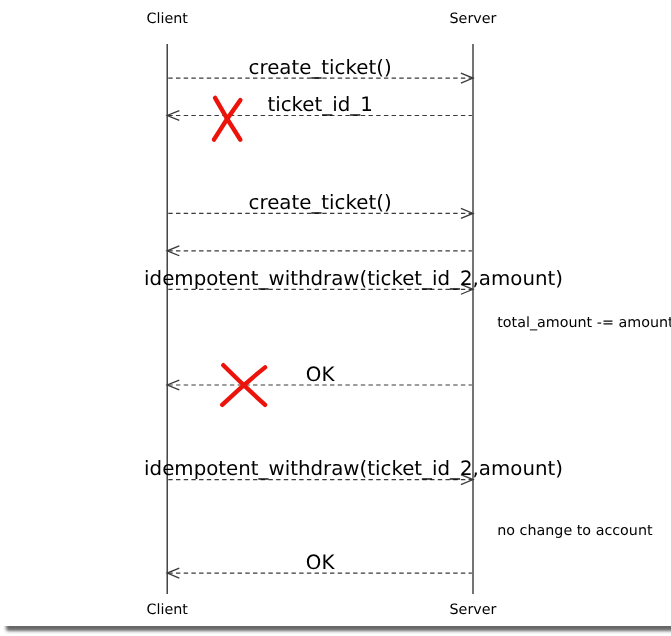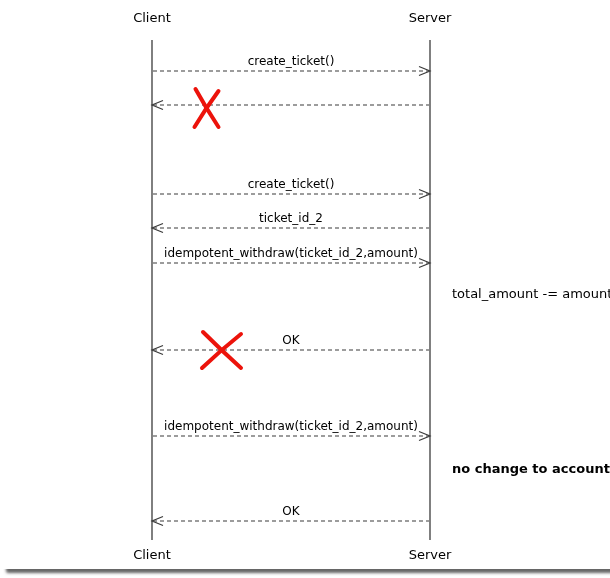--- a/index.html
+++ b/index.html
@@ -15,21 +15,21 @@
     box-shadow: 5px 5px 3px -1px rgba(75,75,75,0.85);
     padding-left: 21px;
   }
   .canvas { position: absolute; left: 0; top: 0; }
   .labels { position: absolute; left: 0; top: 0; width: 599px; height: 569px; }
   .actor-label {
     position: absolute; font-size: 13px; line-height: 15px;
     transform: translateX(-50%); white-space: nowrap;
   }
   .message-label {
-    position: absolute; font-size: 12px; line-height: 15px;
+    position: absolute; font-size: 18px; line-height: 15px;
     width: 320px; text-align: center; white-space: nowrap;
   }
   .side-note {
     position: absolute; font-size: 13px; line-height: 16px; white-space: nowrap;
   }
   .side-note.left  { text-align: right; }
   .side-note.right { text-align: left; }
 </style>
 </head>
 <body>
@@ -58,22 +58,22 @@
       <polyline points="419,431.5 430,436 419,440.5" fill="none" stroke="#3a3a3a" stroke-width="1.2"></polyline>
       <line x1="153" y1="521" x2="429" y2="521" stroke="#3a3a3a" stroke-width="1.1" stroke-dasharray="4,3"></line>
       <polyline points="163,516.5 152,521 163,525.5" fill="none" stroke="#3a3a3a" stroke-width="1.2"></polyline>
     </svg>
   <div class="labels">
       <div class="actor-label" style="left: 152px; top: 10px;">Client</div>
       <div class="actor-label" style="left: 152px; top: 547px;">Client</div>
       <div class="actor-label" style="left: 430px; top: 10px;">Server</div>
       <div class="actor-label" style="left: 430px; top: 547px;">Server</div>
       <div class="message-label" style="left: 131px; top: 54px;">create_ticket()</div>
+      <div class="message-label" style="left: 131px; top: 88px;">ticket_id_1</div>
       <div class="message-label" style="left: 131px; top: 177px;">create_ticket()</div>
-      <div class="message-label" style="left: 131px; top: 211px;">ticket_id_2</div>
       <div class="message-label" style="left: 131px; top: 246px;">idempotent_withdraw(ticket_id_2,amount)</div>
       <div class="message-label" style="left: 131px; top: 333px;">OK</div>
       <div class="message-label" style="left: 131px; top: 419px;">idempotent_withdraw(ticket_id_2,amount)</div>
       <div class="message-label" style="left: 131px; top: 504px;">OK</div>
       <div class="side-note right" style="top: 286px; left: 452px; width: 145px;">total_amount -= amount</div>
-      <div class="side-note right" style="top: 461px; left: 452px; width: 145px; font-weight: bold;">no change to account</div>
+      <div class="side-note right" style="top: 475px; left: 452px; width: 145px;">no change to account</div>
     </div>
 </div>
 
 </body></html>

